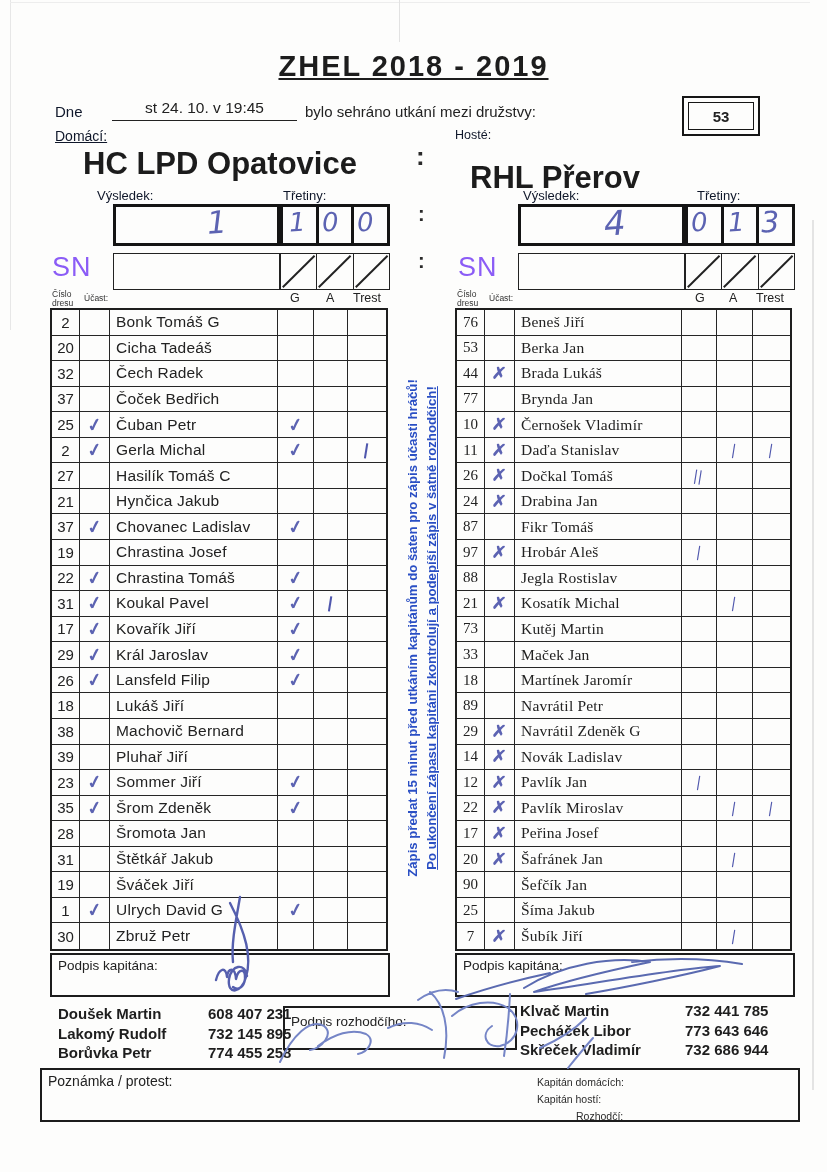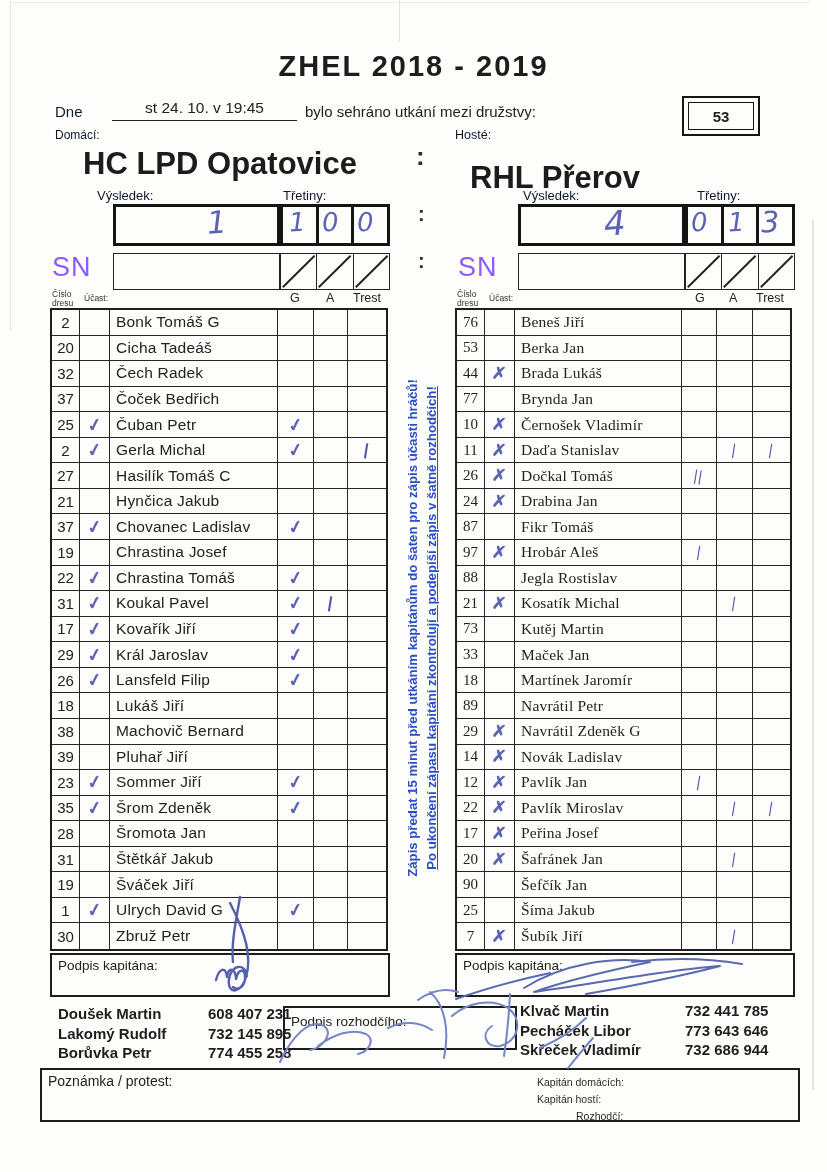--- a/index.html
+++ b/index.html
@@ -5,21 +5,21 @@
   html,body{margin:0;padding:0;background:#fff;}
   .page{position:relative;width:827px;height:1172px;background:#fdfdfc;overflow:hidden;
         font-family:"Liberation Sans",sans-serif;color:#222;}
   
   .edge-left{position:absolute;left:10px;top:0;width:1px;height:330px;background:#e7e7e7;}
   .edge-top{position:absolute;left:10px;top:2px;width:800px;height:1px;background:#ededed;}
   .edge-right{position:absolute;left:812px;top:220px;width:2px;height:870px;background:#e4e4e4;}
   .crease{position:absolute;left:399px;top:0;width:1px;height:42px;background:#e2e2e2;}
 
   .t{position:absolute;white-space:nowrap;}
-  .title{left:0;right:0;top:50px;text-align:center;font-size:29px;font-weight:bold;letter-spacing:2px;color:#1d1d1d;}
+  .title{left:0;right:0;top:50px;text-align:center;font-size:29px;font-weight:bold;letter-spacing:2px;color:#1d1d1d;text-decoration:underline;}
 
   .lbl{font-size:13px;color:#0f172a;}
   .lbl-sm{font-size:8.5px;color:#333;}
   .date-line{left:112px;top:99px;width:185px;text-align:center;font-size:15.5px;border-bottom:1.6px solid #222;padding-bottom:3px;}
   .match-box{position:absolute;left:682px;top:96px;width:74px;height:36px;border:2.4px solid #161616;
              display:flex;align-items:center;justify-content:center;}
   .match-box-inner{width:64px;height:26px;border:1.4px solid #161616;display:flex;align-items:center;justify-content:center;
                    font-size:15px;font-weight:bold;}
   .team{font-size:31px;font-weight:bold;color:#1c1c1c;}
   .colon{position:absolute;font-weight:bold;color:#2a2a2a;}
@@ -84,21 +84,21 @@
 
   <div class="t title">ZHEL 2018 - 2019</div>
 
   <div class="t lbl" style="left:55px;top:103px;font-size:15px;">Dne</div>
   <div class="t date-line">st 24. 10. v 19:45</div>
   <div class="t" style="left:305px;top:103px;font-size:15px;">bylo sehráno utkání mezi družstvy:</div>
   <div class="match-box">
     <div class="match-box-inner">53</div>
   </div>
 
-  <div class="t lbl" style="left:55px;top:128px;font-size:12px;">Domácí:</div>
+  <div class="t lbl" style="left:55px;top:128px;font-size:14px;text-decoration:underline;">Domácí:</div>
   <div class="t lbl" style="left:455px;top:128px;font-size:12.5px;">Hosté:</div>
 
   <div class="t team" style="left:50px;top:146px;width:340px;text-align:center;">HC LPD Opatovice</div>
   <div class="t team" style="left:470px;top:160px;width:320px;text-align:left;">RHL Přerov</div>
   <div class="colon" style="left:416px;top:141px;font-size:26px;">:</div>
   <div class="colon" style="left:418px;top:203px;font-size:20px;">:</div>
   <div class="colon" style="left:418px;top:250px;font-size:20px;">:</div>
 
   <div class="t lbl" style="left:97px;top:188px;">Výsledek:</div>
   <div class="t lbl" style="left:283px;top:188px;">Třetiny:</div>

